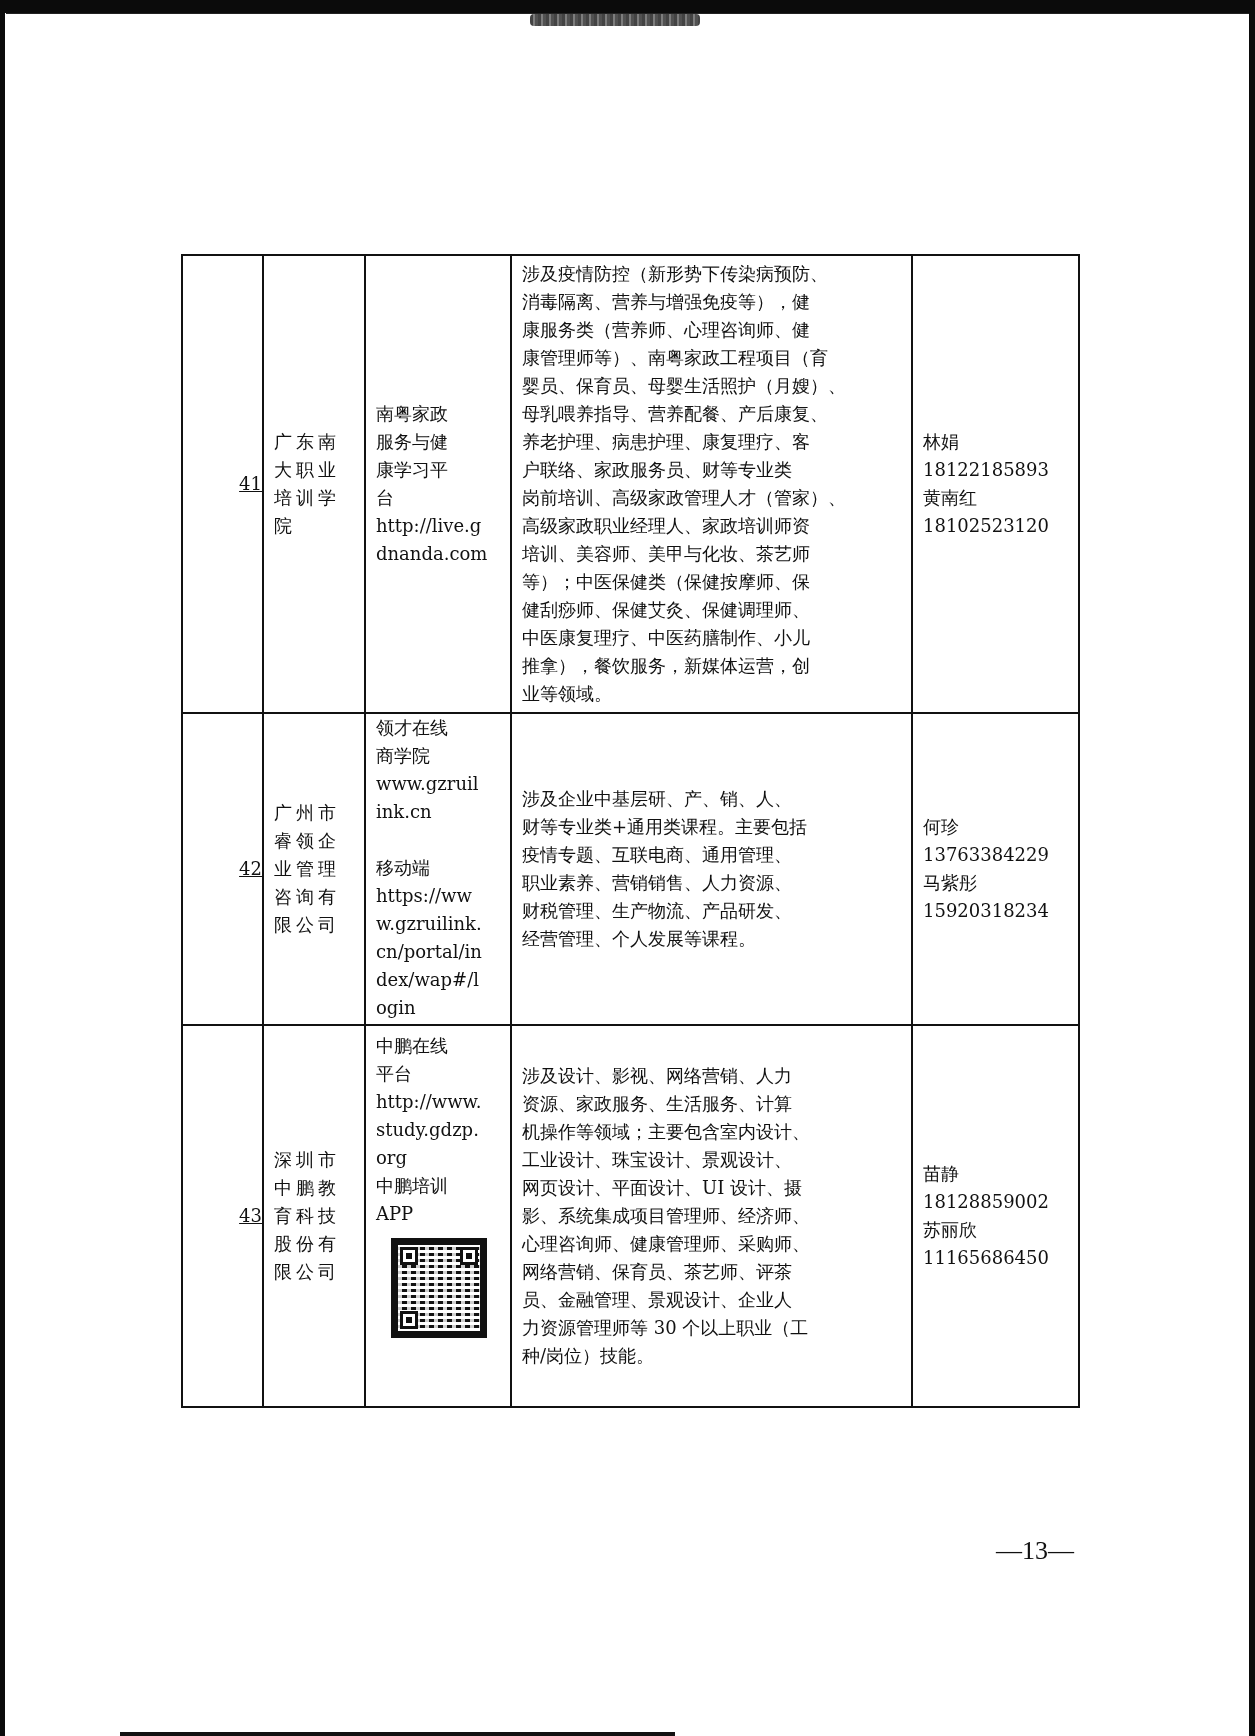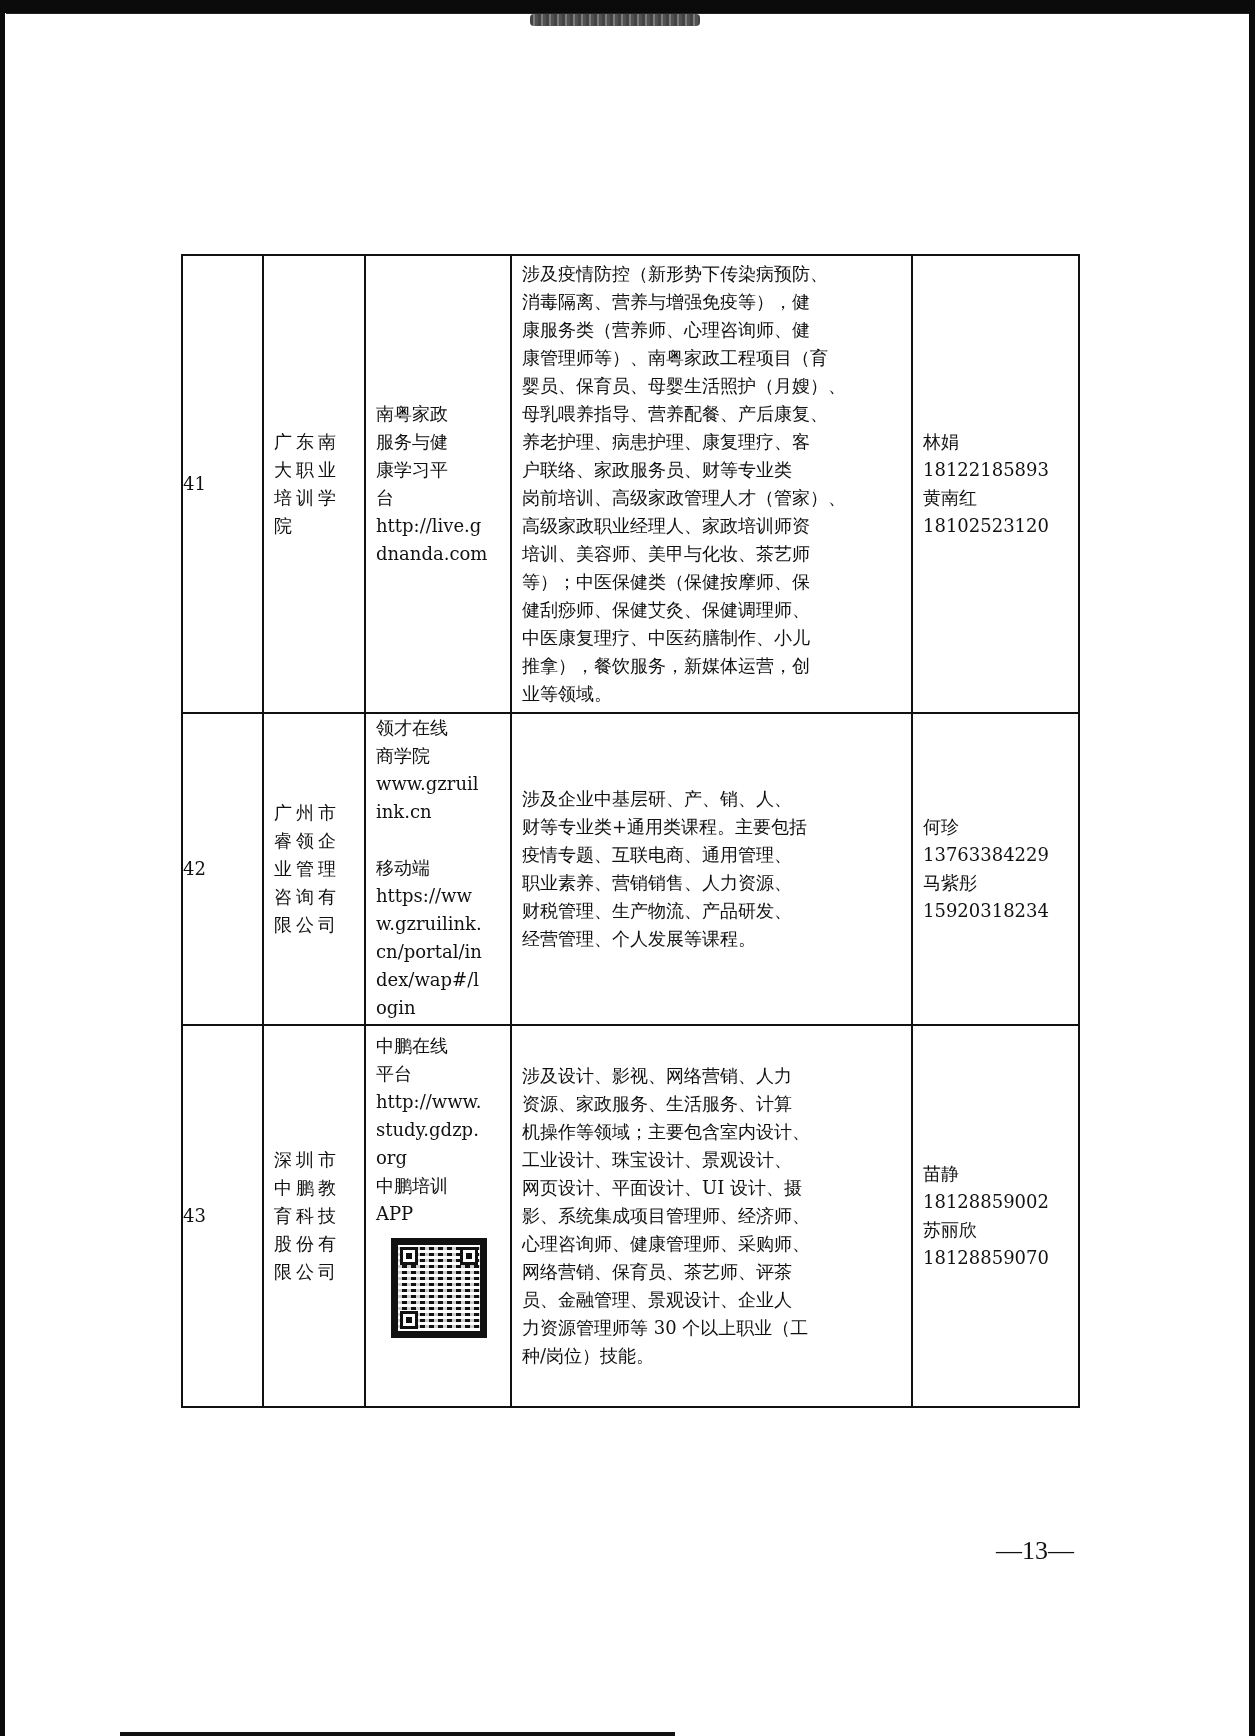--- a/index.html
+++ b/index.html
@@ -47,21 +47,21 @@
   col.c1 { width: 81px; }
   col.c2 { width: 102px; }
   col.c3 { width: 146px; }
   col.c4 { width: 401px; }
   col.c5 { width: 167px; }
   tr.head { height: 79px; }
   tr.head th { text-align: center; font-family: "DejaVu Sans", "Liberation Sans", sans-serif; font-size: 21px; line-height: 30px; }
   tr.r41 { height: 455px; }
   tr.r42 { height: 285px; }
   tr.r43 { height: 382px; }
-  .idx { text-align: left; font-size: 20px; }
+  .idx { text-align: right; font-size: 20px; text-decoration: underline; }
   .org { padding: 0 6px 0 10px !important; letter-spacing: 4px; }
   .plat { padding: 2px 4px 2px 10px !important; word-break: break-all; vertical-align: top !important; margin-left: 31px; }
   .plat.mid { vertical-align: middle !important; }
   .desc { padding: 4px 8px 4px 10px !important; text-align: justify; font-size: 20px; line-height: 28.5px; }
   .contact { padding: 0 6px 0 10px !important; font-size: 20px; line-height: 28px; }
   .line { display: block; white-space: pre-wrap; }
   .gap { display: block; height: 28px; }
   .qr {
     margin: 10px 0 0 15px; width: 96px; height: 100px; background: #111; padding: 7px; box-sizing: border-box;
   }
@@ -218,19 +218,19 @@
       <span class="line">心理咨询师、健康管理师、采购师、</span>
       <span class="line">网络营销、保育员、茶艺师、评茶</span>
       <span class="line">员、金融管理、景观设计、企业人</span>
       <span class="line">力资源管理师等 30 个以上职业（工</span>
       <span class="line">种/岗位）技能。</span>
     </td>
     <td class="contact">
       <span class="line">苗静</span>
       <span class="line">18128859002</span>
       <span class="line">苏丽欣</span>
-      <span class="line">18128859070</span>
+      <span class="line">11165686450</span>
     </td>
   </tr>
 </tbody>
   </table>
 
 <div class="page-no">—13—</div>
 
 </body></html>

